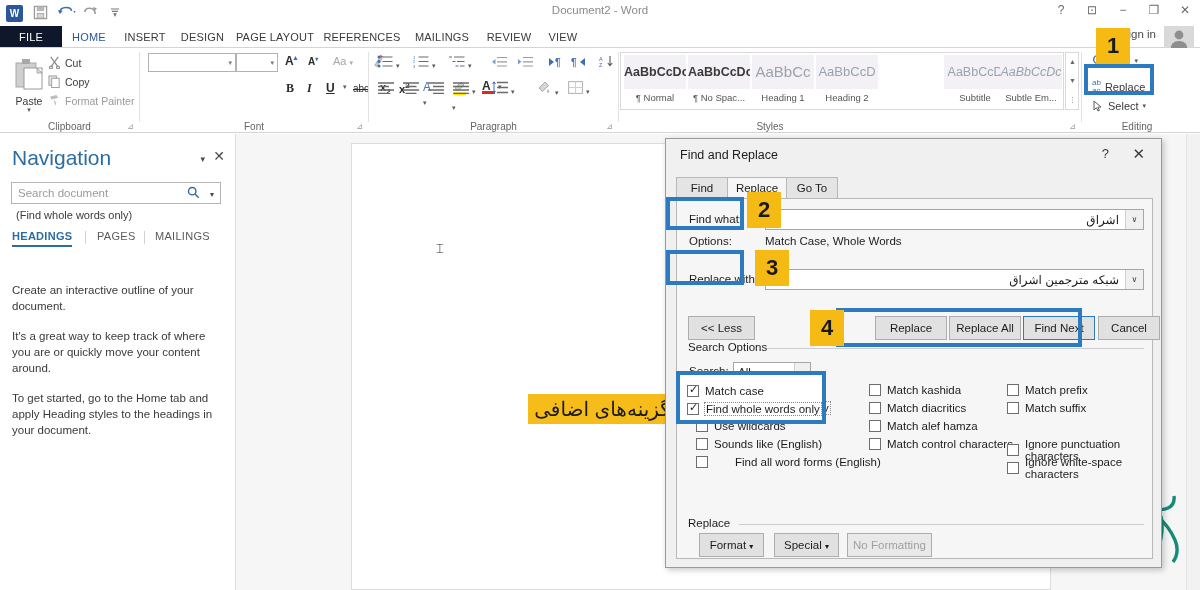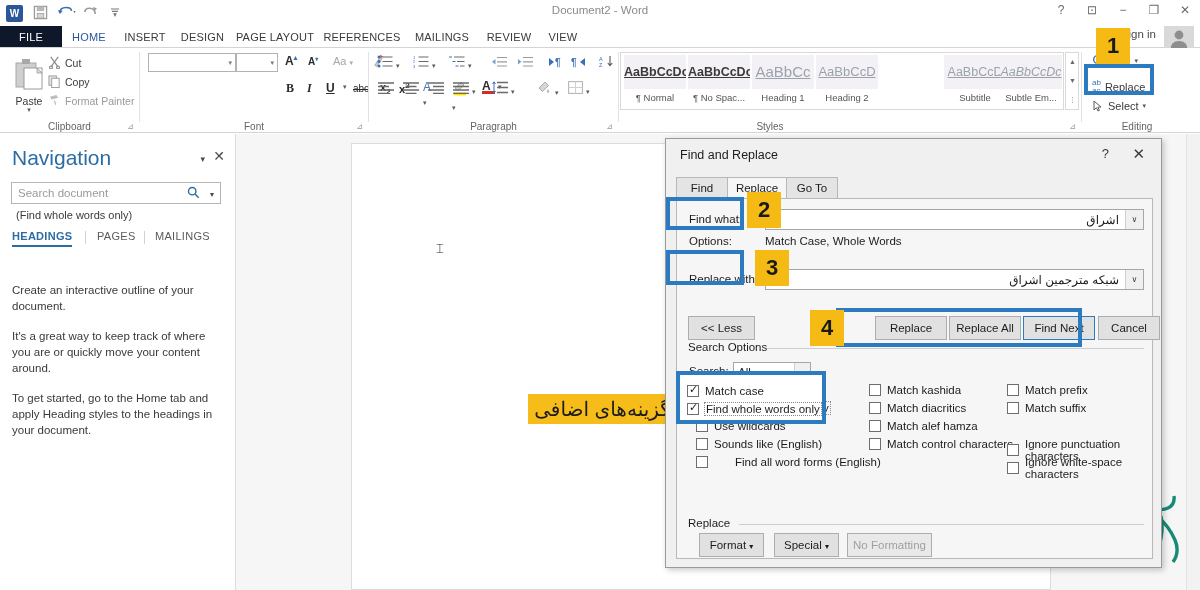--- a/index.html
+++ b/index.html
@@ -51,21 +51,21 @@
   
   .fbox { position:absolute; border:1px solid #b3b3b3; background:#fff; height:19px; }
   .fbox .arr { position:absolute; right:3px; top:5px; font-size:7px; color:#777; }
   .fbtn { position:absolute; font-size:12px; color:#2b2b2b; font-weight:600; }
 
   
   .gallery { position:absolute; left:620px; top:52px; width:443px; height:58px;
              border:1px solid #d9d9d9; background:#fff; }
   .sty { position:absolute; top:2px; width:62px; height:54px; text-align:center; }
   .sty .prev { height:34px; line-height:34px; background:#f4f1f6; font-size:12.5px; color:#3a3a3a;
-               overflow:hidden; white-space:nowrap;text-decoration:underline; }
+               overflow:hidden; white-space:nowrap; }
   .sty .nm { font-size:9.5px; color:#545454; margin-top:3px; white-space:nowrap; overflow:hidden; }
   .gs { position:absolute; left:0; width:13px; height:18px; text-align:center; font-size:7px; color:#6a6a6a;
         line-height:18px; }
 
   
   .ebtn { position:absolute; font-size:11px; color:#3a3a3a; display:flex; align-items:center; gap:4px; }
 
   
   .collapse { position:absolute; right:7px; top:117px; font-size:10px; color:#5a5a5a; }
 

